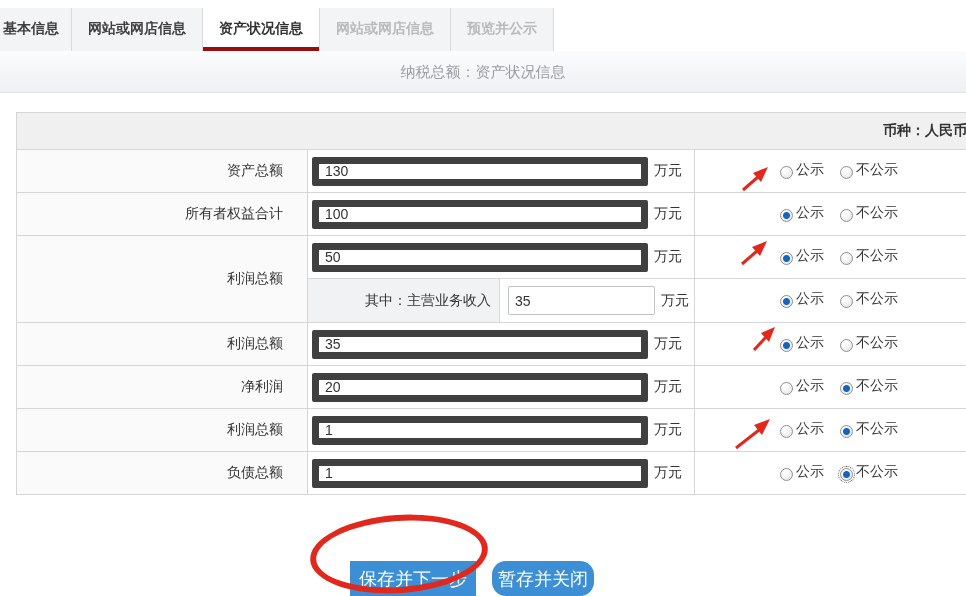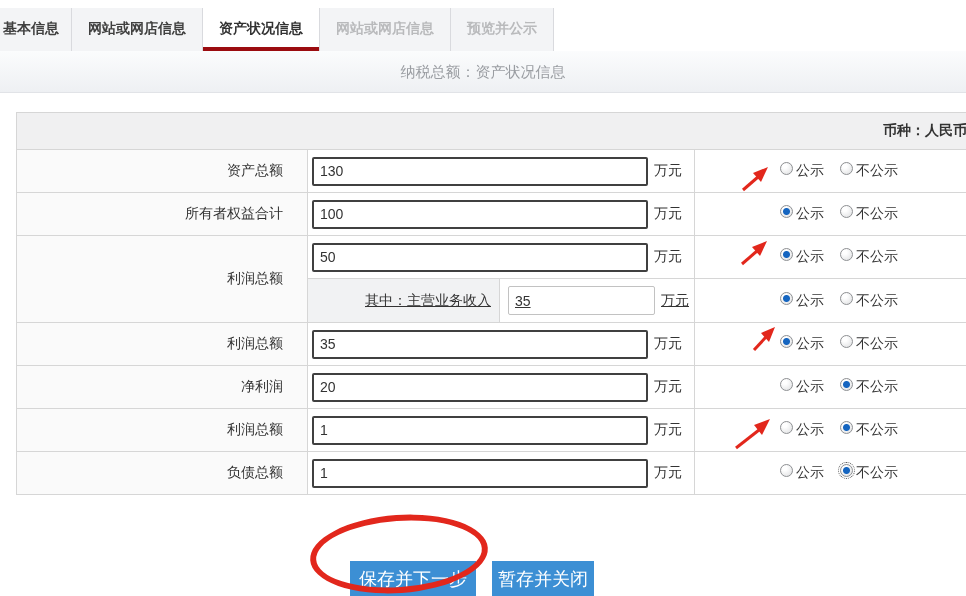--- a/index.html
+++ b/index.html
@@ -22,32 +22,32 @@
 
   
   table.assets { position:absolute; top:104px; left:16px; width:959px; border-collapse:collapse;
                  font-size:14px; color:#333; background:#fff; }
   table.assets td { border:1px solid #d6d6d6; }
   tr.thead td { height:37px; background:#f0f0f1; text-align:right; font-weight:bold; padding-right:7px; }
   td.lbl { width:291px; background:#fafafa; text-align:right; padding-right:24px; height:43px; }
   td.inp { width:387px; background:#fff; padding:0; height:43px; }
   td.rad { width:280px; background:#fff; position:relative; height:43px; padding-left:85px; white-space:nowrap; }
   .inp-inner { display:flex; align-items:center; height:100%; }
-  .inp-inner input[type=text] { width:336px; height:29px; margin-left:4px; border:2px solid #404040;
+  .inp-inner input[type=text] { width:336px; height:29px; margin-left:4px; border:7px solid #404040;
       border-radius:2px; padding-left:6px; font-size:14px; font-family:inherit; color:#333; background:#fff; }
   .unit { margin-left:6px; color:#333; }
   
-  .subcell { display:flex; align-items:center; height:43px;text-decoration:underline; }
+  .subcell { display:flex; align-items:center; height:43px; }
   .sub-lbl { width:192px; height:43px; background:#f1f2f3; border-right:1px solid #d6d6d6;
              display:flex; align-items:center; justify-content:flex-end; padding-right:8px; }
   .subcell input[type=text] { width:147px; height:29px; margin-left:8px; border:1px solid #c2c2c2;
       border-radius:2px; padding-left:6px; font-size:14px; font-family:inherit; color:#333; }
 
   
-  .rgroup { display:inline-flex; align-items:flex-start; }
+  .rgroup { display:inline-flex; align-items:flex-end; }
   input[type=radio] { appearance:none; -webkit-appearance:none; width:13px; height:13px; border-radius:50%;
       border:1px solid #8f9194; margin:0 3px 0 0; vertical-align:middle; cursor:pointer;
       background:radial-gradient(circle at 35% 30%, #ffffff 0 2px, #e9eaeb 70%, #d3d4d6 100%); }
   input[type=radio]:checked {
       background:radial-gradient(circle at 50% 50%, #1565c0 0 3px, rgba(0,0,0,0) 4px),
                  radial-gradient(circle at 35% 30%, #ffffff 0 2px, #e9eaeb 70%, #d3d4d6 100%); }
   input[type=radio].focused { outline:1px dotted #555; outline-offset:1px; }
   .rlabel { margin-right:16px; color:#333; }
   .rlabel.last { margin-right:0; }
 
@@ -55,21 +55,21 @@
   .arrow { position:absolute; pointer-events:none; }
   .arrow.a1 { left:45px; top:15px; }
   .arrow.a3 { left:44px; top:3px; }
   .arrow.a5 { left:56px; top:2px; }
   .arrow.a7 { left:38px; top:8px; }
 
   
   .btn { position:absolute; height:35px; border:none; color:#fff; background:#3c8fd4; font-size:18px;
          font-family:inherit; cursor:pointer; }
   .btn.save-next { left:350px; top:553px; width:126px; }
-  .btn.save-close { left:492px; top:553px; width:102px; }
+  .btn.save-close { left:492px; top:553px; width:102px;border-radius:14px; }
   .red-ellipse { position:absolute; left:310px; top:507px; width:178px; height:78px;
                  border:6px solid #e2271c; border-radius:50%; transform:rotate(-4deg); pointer-events:none; }
 </style>
 </head>
 <body>
 
 <div class="page">
 
   <div class="tabbar">
     <div class="tab first">基本信息</div>

